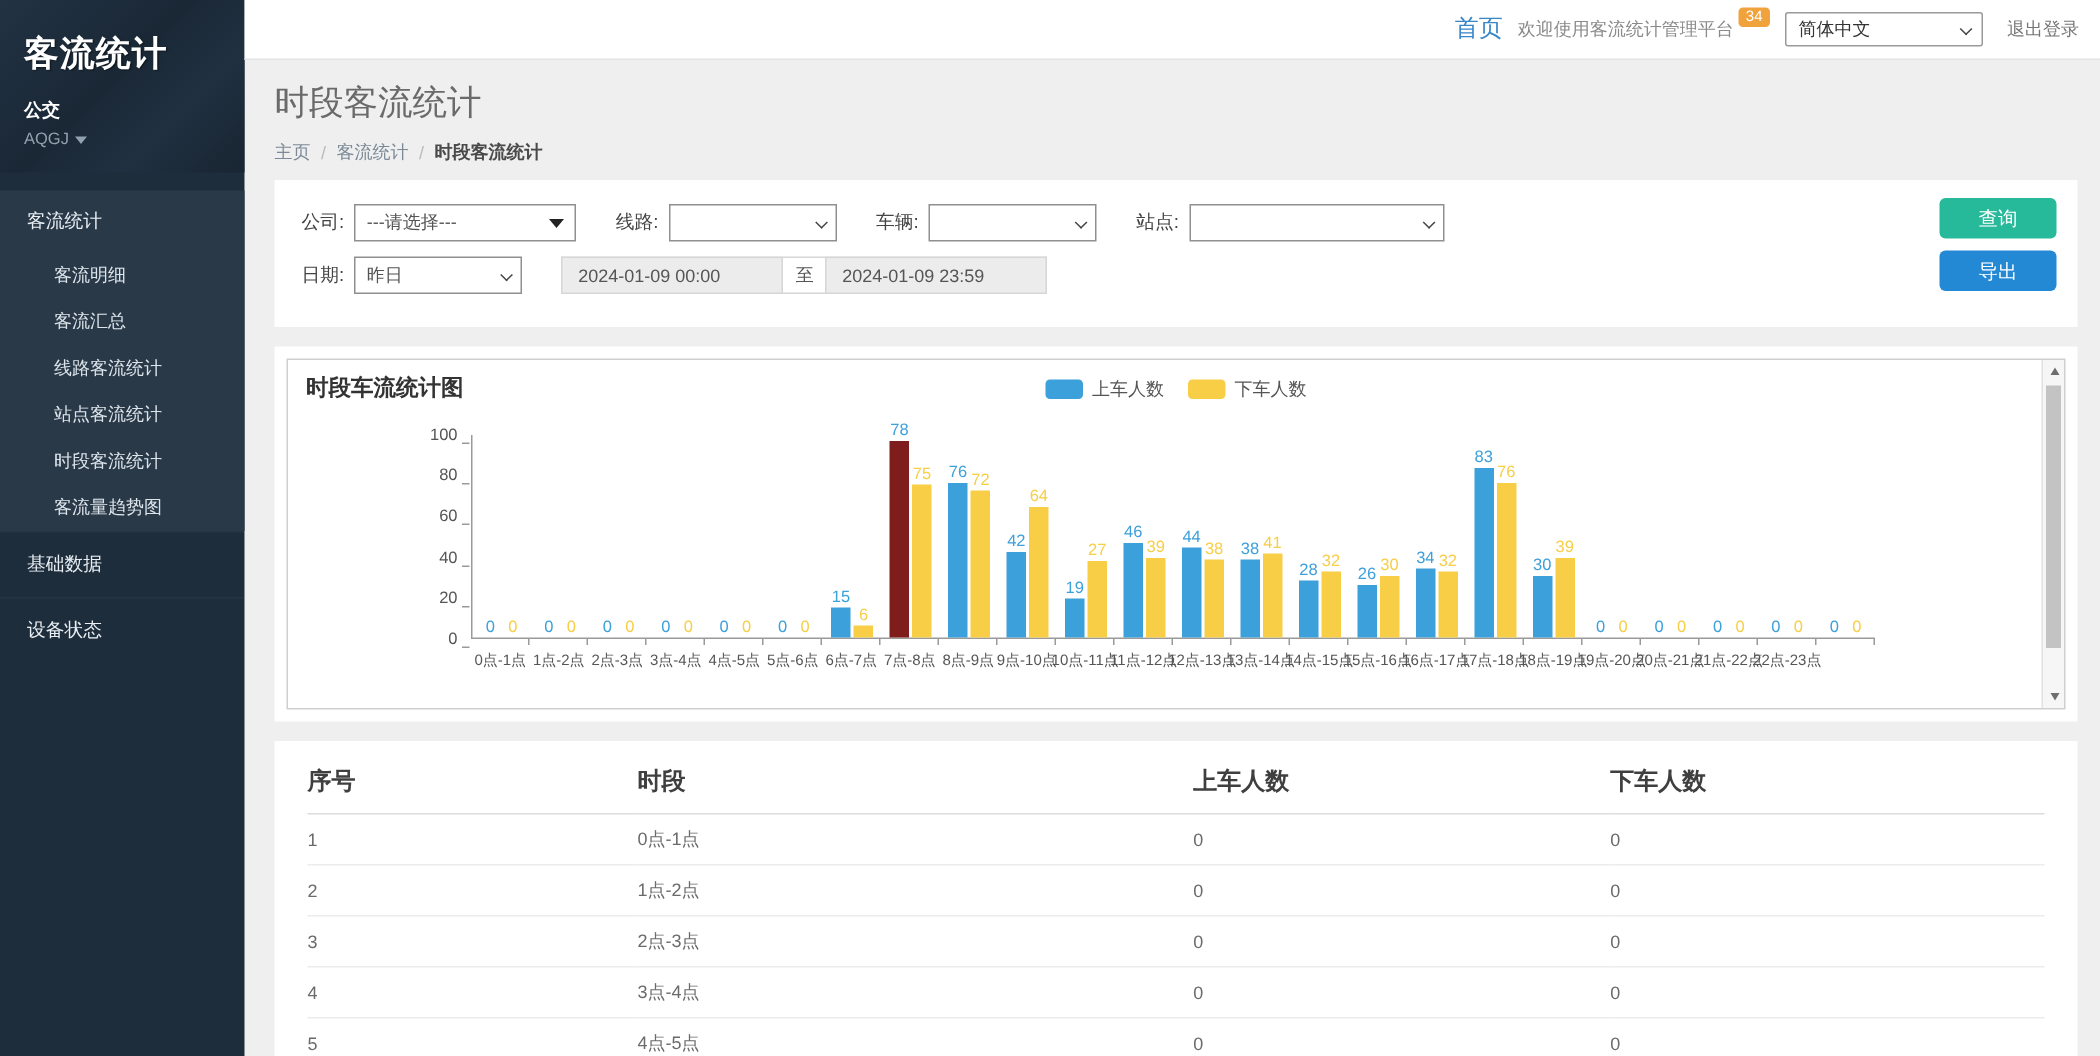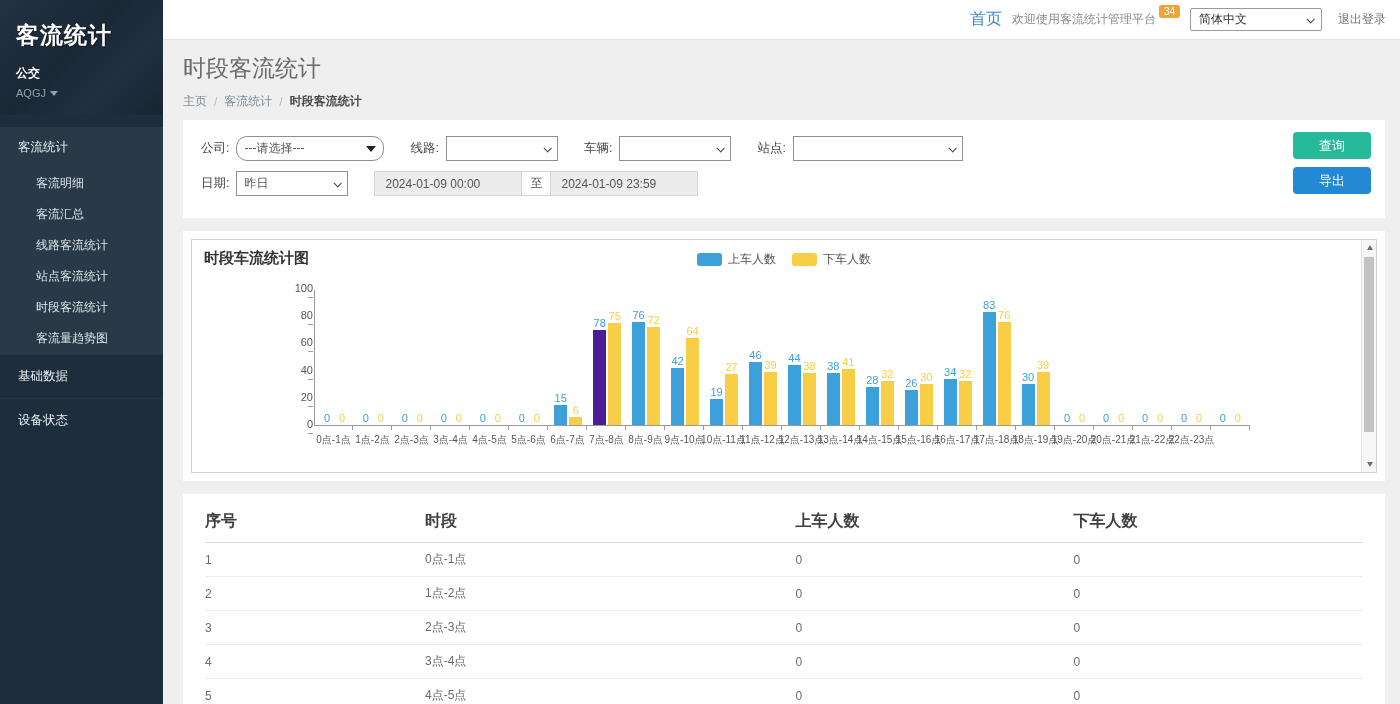--- a/index.html
+++ b/index.html
@@ -40,21 +40,21 @@
 
   .card { background:#fff; margin:0 15px 13px 20px; }
 
   
   .filter-card { padding:12px 18px; position:relative; }
   .filter-row { display:flex; align-items:center; margin:4px 0 10px; }
   .filter-row:last-child { margin-bottom:4px; }
   .f-label { font-size:12.5px; color:#444; margin-right:7px; }
   .f-group { display:flex; align-items:center; margin-right:26px; }
   .sel { height:25px; border:1px solid #8f8f8f; background:#fff; display:flex; align-items:center; justify-content:space-between; padding:0 7px; font-size:12px; color:#555; cursor:pointer; }
-  .sel-company { width:148px;border-radius:11px; }
+  .sel-company { width:148px; }
   .tri-down { width:0; height:0; border-left:5px solid transparent; border-right:5px solid transparent; border-top:6px solid #222; }
   .sel-line, .sel-vehicle { width:112px; }
   .sel-station { width:170px; }
   .sel-date { width:112px; }
   .date-group { display:flex; align-items:stretch; }
   .date-input { width:148px; height:25px; background:#ececec; border:1px solid #d6d6d6; font-size:12px; color:#555; display:flex; align-items:center; padding:0 10px; }
   .to-box { width:28px; background:#fff; border-top:1px solid #d6d6d6; border-bottom:1px solid #d6d6d6; display:flex; align-items:center; justify-content:center; font-size:12px; color:#555; }
   .btn { position:absolute; right:14px; width:78px; height:27px; border:none; border-radius:4px; color:#fff; font-size:13px; cursor:pointer; font-family:inherit; }
   .btn-query { top:12px; background:#26b99a;text-align:center; }
   .btn-export { top:47px; background:#2389d5; }
@@ -65,21 +65,21 @@
   .chart-title { position:absolute; top:9px; left:12px; font-size:15px; font-weight:bold; color:#333; }
   .legend { position:absolute; top:11px; left:50%; transform:translateX(-50%); display:flex; gap:16px; align-items:center; }
   .legend-item { display:flex; align-items:center; gap:6px; font-size:12px; color:#555; }
   .swatch { width:25px; height:13px; border-radius:3px; }
   .plot { position:absolute; left:122px; top:50px; }
   .bars { display:flex; width:936px; height:136px; border-left:1px solid #9a9a9a; border-bottom:1px solid #9a9a9a; align-items:flex-end; }
   .bgroup { width:39px; display:flex; align-items:flex-end; justify-content:center; gap:2px; height:100%; }
   .bar { width:13px; position:relative; }
   .bar .val { position:absolute; bottom:100%; left:50%; transform:translateX(-50%); font-size:11px; margin-bottom:1px; }
   .yaxis { position:absolute; left:-46px; top:0; width:46px; height:136px; }
-  .ytick { position:absolute; right:1px; transform:translateY(50%); display:flex; align-items:flex-end; gap:3px;flex-direction:column; }
+  .ytick { position:absolute; right:1px; transform:translateY(50%); display:flex; align-items:flex-end; gap:3px; }
   .ytick span { font-size:11px; color:#555; }
   .ytick i { width:5px; height:1px; background:#9a9a9a; }
   .xticks { display:flex; width:936px; }
   .xtick { width:39px; height:4px; border-right:1px solid #9a9a9a; }
   .xlabels { display:flex; width:936px; margin-top:3px; }
   .xlabel { width:39px; display:flex; justify-content:center; font-size:10px; color:#555; white-space:nowrap; }
   .vscroll { position:absolute; right:0; top:0; bottom:0; width:15px; background:#f6f6f6; border-left:1px solid #e2e2e2; }
   .vs-arrow { position:absolute; left:0; width:15px; height:15px; display:flex; align-items:center; justify-content:center; }
   .vs-up { top:0; } .vs-down { bottom:0; }
   .tri-up-s { width:0; height:0; border-left:3.5px solid transparent; border-right:3.5px solid transparent; border-bottom:5px solid #6e6e6e; }
@@ -288,21 +288,21 @@
               </div>
               <div class="bgroup">
                 <div class="bar" style="background: rgb(60, 160, 219); height: 20.4px;">
                   <span class="val" style="color: rgb(60, 160, 219);">15</span>
                 </div>
                 <div class="bar" style="background: rgb(247, 206, 70); height: 8.16px;">
                   <span class="val" style="color: rgb(247, 206, 70);">6</span>
                 </div>
               </div>
               <div class="bgroup">
-                <div class="bar" style="background: #4c1d95; height: 95px; margin-top: 12px;">
+                <div class="bar" style="background: #7f1d1d; height: 131px; margin-top: 12px;">
                   <span class="val" style="color: rgb(60, 160, 219);">78</span>
                 </div>
                 <div class="bar" style="background: rgb(247, 206, 70); height: 102px;">
                   <span class="val" style="color: rgb(247, 206, 70);">75</span>
                 </div>
               </div>
               <div class="bgroup">
                 <div class="bar" style="background: rgb(60, 160, 219); height: 103.36px;">
                   <span class="val" style="color: rgb(60, 160, 219);">76</span>
                 </div>

